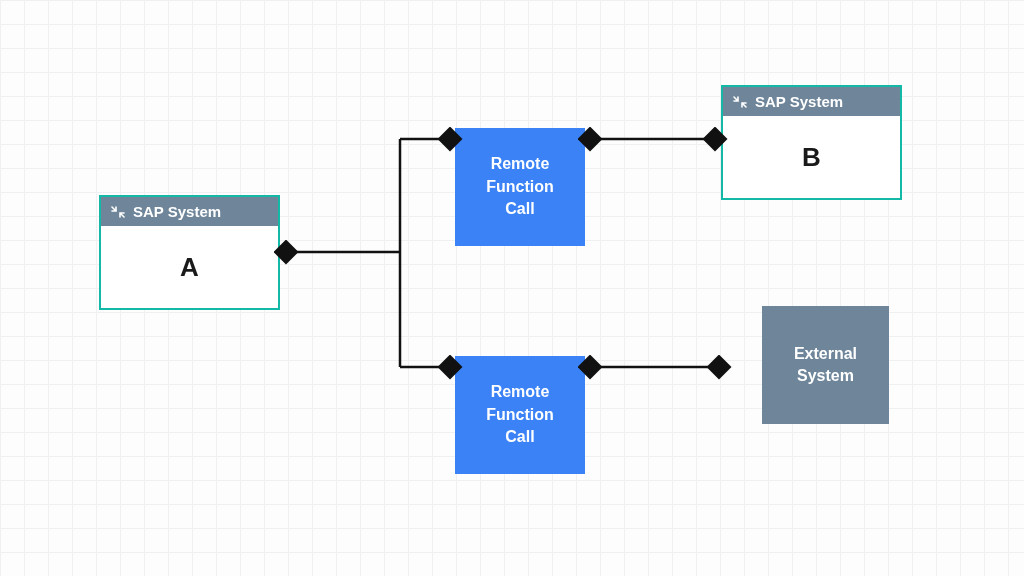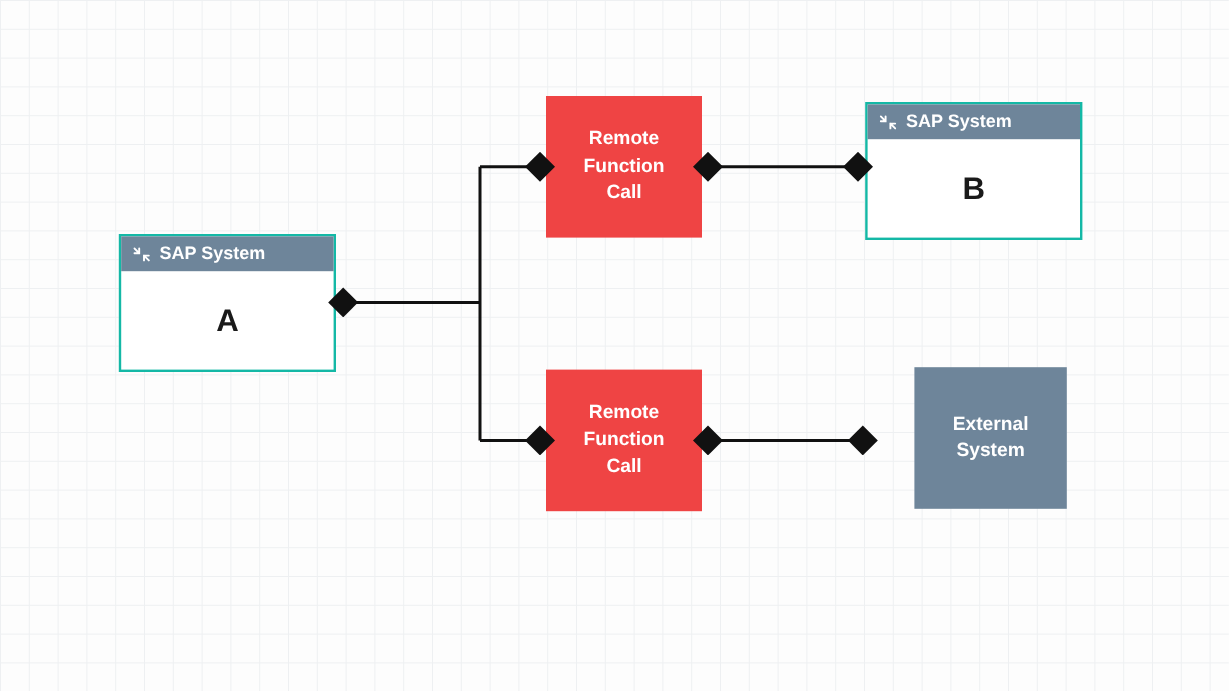--- a/index.html
+++ b/index.html
@@ -39,30 +39,31 @@
       font-weight: 700;
       color: #1a1a1a;
     }
     .sap-box-inner {
       display: flex;
       flex-direction: column;
       height: 100%;
     }
     .rfc-box {
       position: absolute;
-      background: #ef4444;
+      background: #3b82f6;
       color: #ffffff;
       display: flex;
       align-items: center;
       justify-content: center;
       text-align: center;
       font-weight: 700;
       font-size: 16px;
       line-height: 1.4;
       padding: 10px;
+      margin-top: 48px;
     }
     .ext-box {
       position: absolute;
       background: #6e859a;
       color: #ffffff;
       display: flex;
       align-items: center;
       justify-content: center;
       text-align: center;
       font-weight: 700;

